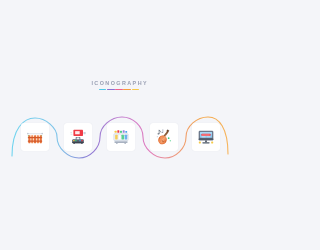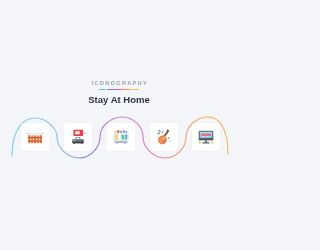--- a/index.html
+++ b/index.html
@@ -115,21 +115,20 @@
     <div class="brand-word">ICONOGRAPHY</div>
 
     <div class="brand-rule">
       <i style="background:#4ec9e8"></i>
       <i style="background:#8b6fd1"></i>
       <i style="background:#ef5f8c"></i>
       <i style="background:#f79d3c"></i>
       <i style="background:#f7c948"></i>
     </div>
 
-    <div class="brand-title">Stay At Home</div>
   </div>
 
   <div class="band">
 
     <svg class="wave" viewBox="0 0 238 50">
       <defs>
         <linearGradient id="wgrad" x1="0" y1="0" x2="1" y2="0">
           <stop offset="0.00" stop-color="#6fd4ef"></stop>
           <stop offset="0.22" stop-color="#7fc2e8"></stop>
           <stop offset="0.36" stop-color="#8e7bd4"></stop>

